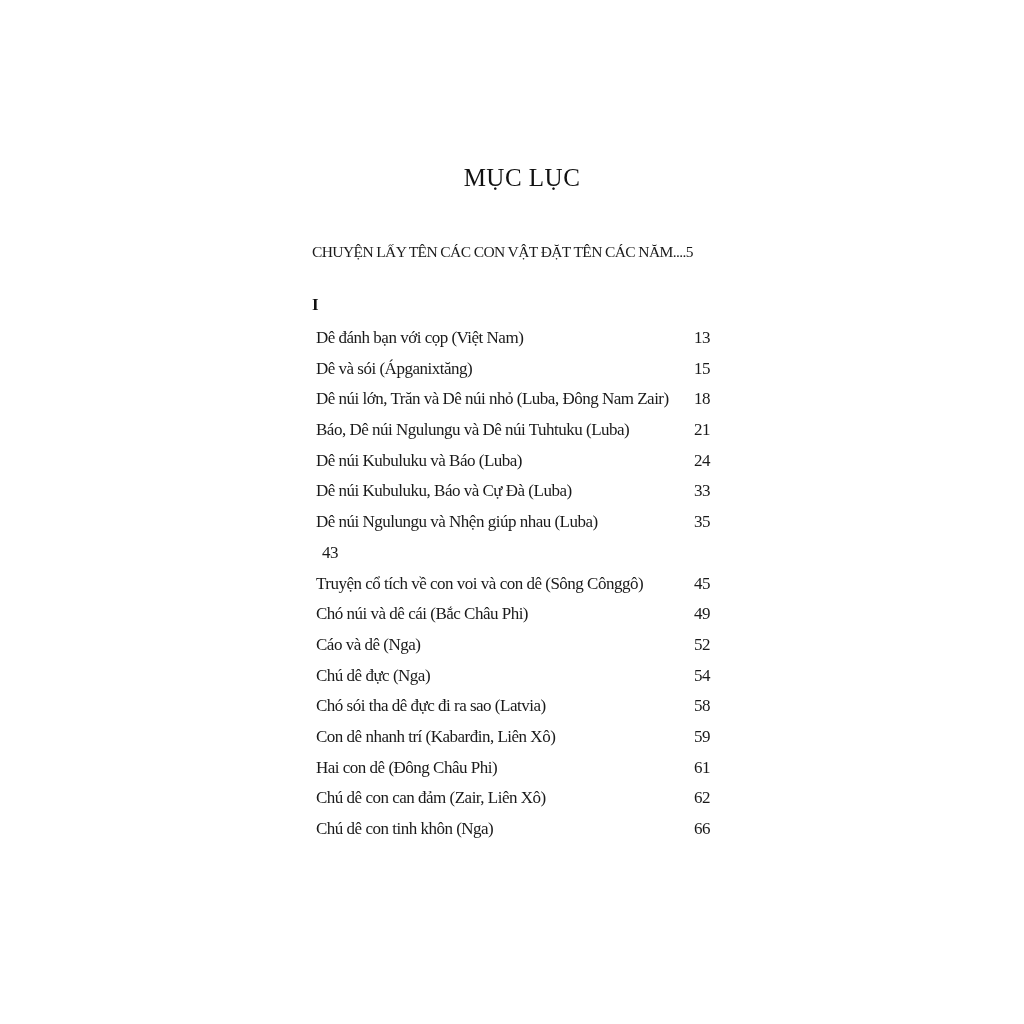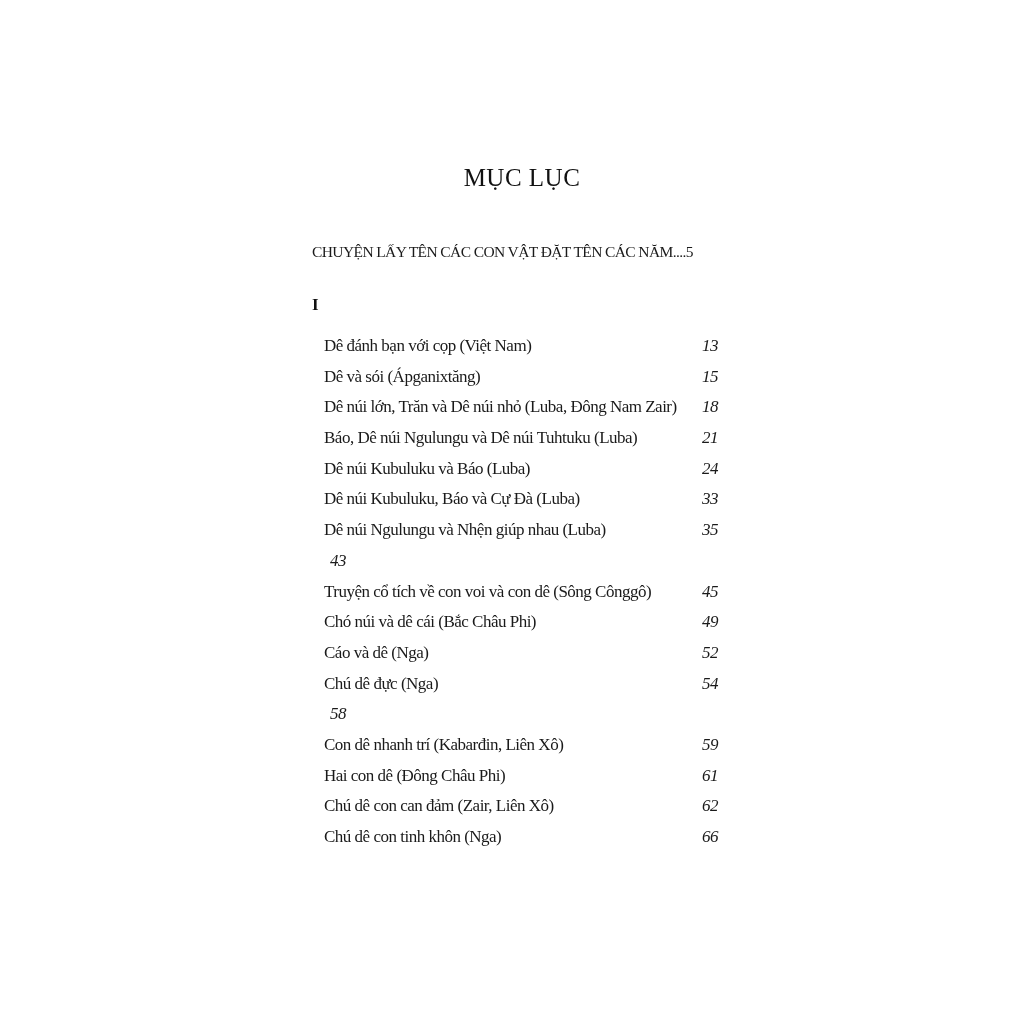--- a/index.html
+++ b/index.html
@@ -47,36 +47,36 @@
       top: 295px;
       font-size: 17px;
       font-weight: bold;
       color: #111;
     }
     .toc {
       position: absolute;
       left: 312px;
       top: 324px;
       width: 394px;
-      margin: 12px;
+      margin: 4px;
       padding: 0;
       list-style: none;
     }
     .toc-row {
       display: flex;
       justify-content: space-between;
       align-items: baseline;
       height: 30.7px;
       font-size: 17px;
       letter-spacing: -0.5px;
       white-space: nowrap;
       color: #1a1a1a;
     }
     .toc-title { flex: 1 1 auto; overflow: hidden; }
-    .toc-page { flex: 0 0 auto; text-align: right; padding-left: 6px; font-style: italic; }
+    .toc-page { flex: 0 0 auto; text-align: right; padding-left: 6px; }
   </style>
 </head>
 <body>
 
 <div class="page">
   <div class="title">MỤC LỤC</div>
   <div class="intro">CHUYỆN LẤY TÊN CÁC CON VẬT ĐẶT TÊN CÁC NĂM....5</div>
   <div class="section">I</div>
 
   <ul class="toc">
@@ -121,20 +121,21 @@
       </li>
     <li class="toc-row">
         <span class="toc-title">Cáo và dê (Nga)</span>
         <span class="toc-page">52</span>
       </li>
     <li class="toc-row">
         <span class="toc-title">Chú dê đực (Nga)</span>
         <span class="toc-page">54</span>
       </li>
     <li class="toc-row">
+        <span class="toc-title">Chó sói tha dê đực đi ra sao (Latvia)</span>
         <span class="toc-page">58</span>
       </li>
     <li class="toc-row">
         <span class="toc-title">Con dê nhanh trí (Kabarđin, Liên Xô)</span>
         <span class="toc-page">59</span>
       </li>
     <li class="toc-row">
         <span class="toc-title">Hai con dê (Đông Châu Phi)</span>
         <span class="toc-page">61</span>
       </li>

